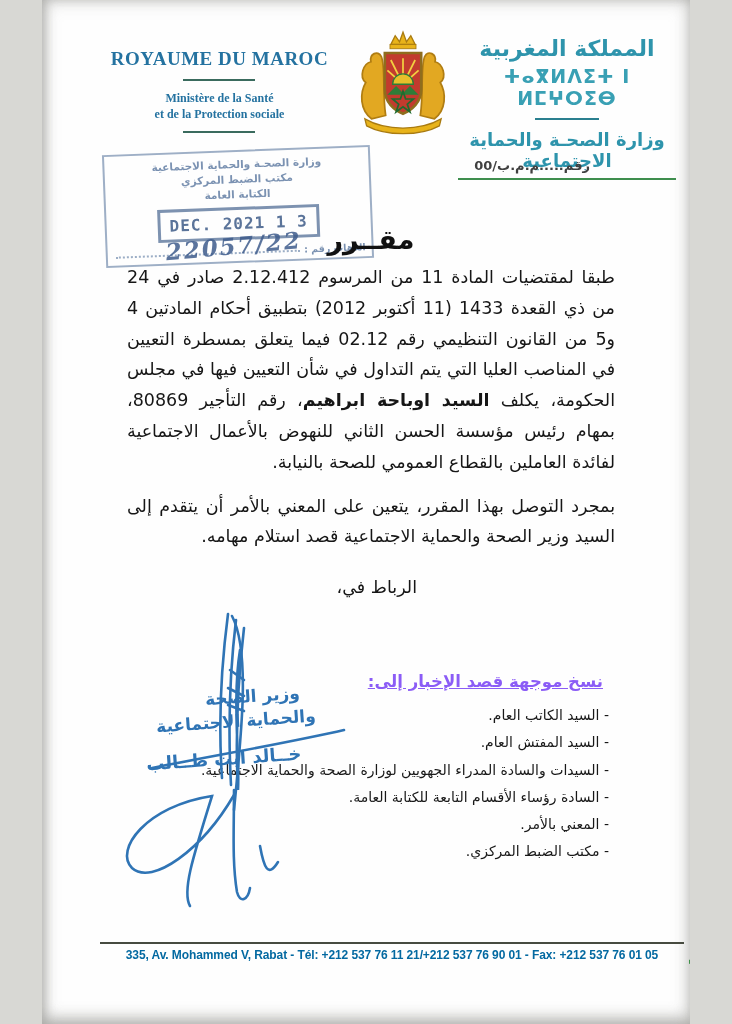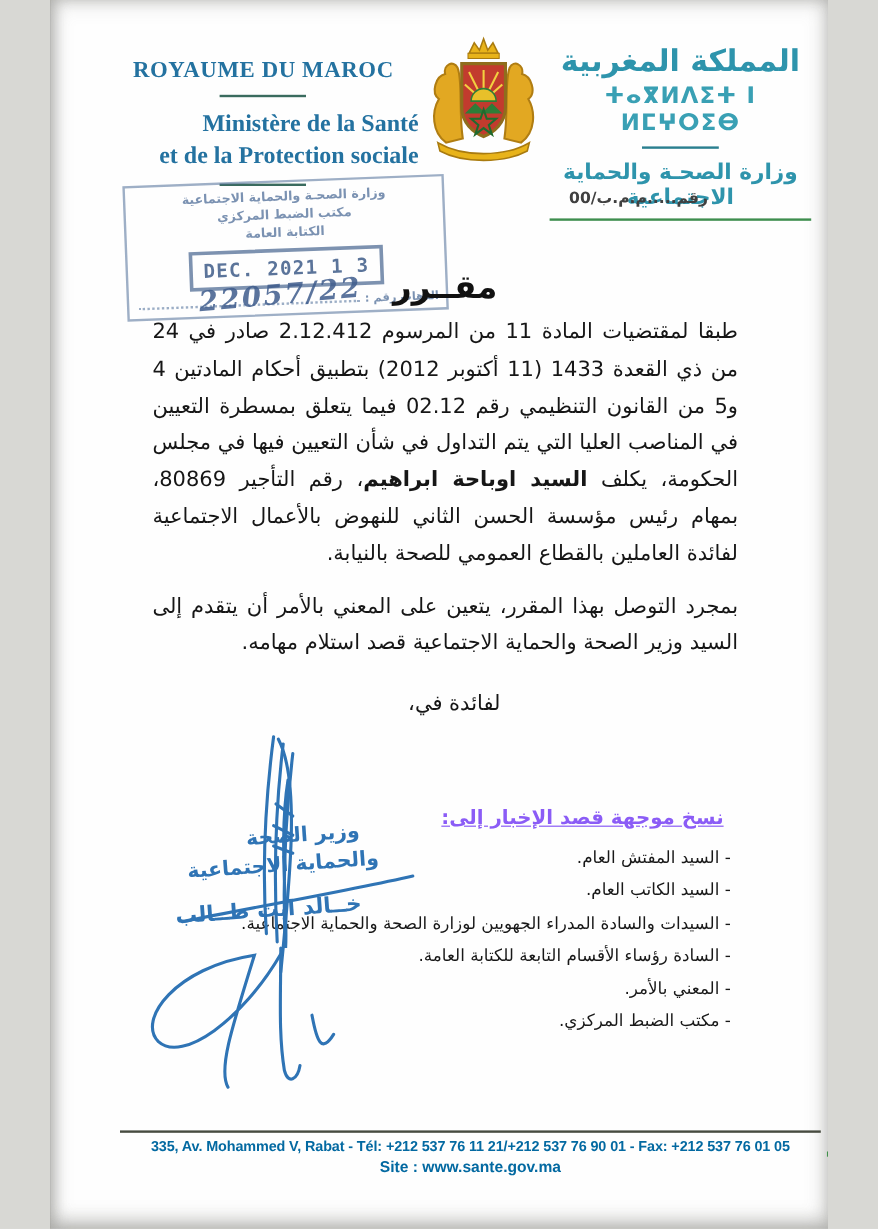--- a/index.html
+++ b/index.html
@@ -8,24 +8,24 @@
     background:#fefefe;overflow:hidden;
     font-family:"DejaVu Sans",sans-serif;color:#1e1e1e;
     box-shadow:inset 0 0 18px rgba(120,120,115,.35), inset 4px 0 10px rgba(140,140,135,.3), inset 0 -8px 14px rgba(140,140,135,.35);
   }
   
   .header{position:absolute;top:30px;left:48px;right:14px;display:flex;align-items:flex-start;}
   .hdr-left{width:280px;text-align:center;padding-top:18px;font-family:"Liberation Serif","DejaVu Serif",serif;color:#2472a0;}
   .hdr-left .country{font-size:19px;font-weight:bold;letter-spacing:.5px;}
   .sep{height:2px;background:#3a6b5e;border:0;margin:9px auto;}
   .sep.w70{width:72px;}
-  .hdr-left .ministry{font-size:20px;font-weight:bold;line-height:1.35;text-align:right;}
+  .hdr-left .ministry{font-size:12px;font-weight:bold;line-height:1.35;}
   .crest-wrap{width:118px;text-align:center;}
   .hdr-right{flex:1;text-align:center;direction:rtl;color:#2e94ac;padding-top:6px;}
-  .hdr-right .kingdom{font-size:25px;font-weight:bold;}
+  .hdr-right .kingdom{font-size:22px;font-weight:bold;}
   .tifinagh{font-size:19px;font-weight:bold;color:#39a0b4;margin-top:4px;letter-spacing:1px;}
   .sep.teal{width:64px;background:#2a7f8f;}
   .hdr-right .ministry-ar{font-size:18px;font-weight:bold;margin-top:6px;}
   .tifinagh.small{font-size:11px;}
   .sep.green{width:218px;background:#3e8e4e;margin-top:7px;}
   
   .ref-number{position:absolute;top:158px;right:100px;direction:rtl;font-size:13px;font-weight:bold;color:#404040;}
   
   .stamp{
     position:absolute;top:150px;left:62px;width:252px;
@@ -134,28 +134,28 @@
       <span class="stamp-dots"></span>
     </div>
     <div class="stamp-number">22057/22</div>
   </div>
 
   <div class="doc-title">مقــرر</div>
 
   <div class="body-text">
     <p><span>طبقا لمقتضيات المادة 11 من المرسوم 2.12.412 صادر في 24 من ذي القعدة 1433 (11 أكتوبر 2012) بتطبيق أحكام المادتين 4 و5 من القانون التنظيمي رقم 02.12 فيما يتعلق بمسطرة التعيين في المناصب العليا التي يتم التداول في شأن التعيين فيها في مجلس الحكومة، يكلف </span><span class="bold-name">السيد اوباحة ابراهيم</span><span>، رقم التأجير 80869، بمهام رئيس مؤسسة الحسن الثاني للنهوض بالأعمال الاجتماعية لفائدة العاملين بالقطاع العمومي للصحة بالنيابة.</span></p>
     <p>بمجرد التوصل بهذا المقرر، يتعين على المعني بالأمر أن يتقدم إلى السيد وزير الصحة والحماية الاجتماعية قصد استلام مهامه.</p>
-    <div class="date-line">لفائدة في،</div>
+    <div class="date-line">الرباط في،</div>
   </div>
 
   <div class="copies">
     <div class="copies-heading">نسخ موجهة قصد الإخبار إلى:</div>
     <ul class="copies-list">
+      <li>- السيد الكاتب العام.</li>
       <li>- السيد المفتش العام.</li>
-      <li>- السيد الكاتب العام.</li>
       <li>- السيدات والسادة المدراء الجهويين لوزارة الصحة والحماية الاجتماعية.</li>
       <li>- السادة رؤساء الأقسام التابعة للكتابة العامة.</li>
       <li>- المعني بالأمر.</li>
       <li>- مكتب الضبط المركزي.</li>
     </ul>
   </div>
 
   <div class="signature">
     <svg class="sig-svg" width="300" height="310" viewBox="0 0 300 310">
       <g fill="none" stroke="#2f74b5" stroke-width="2.6" stroke-linecap="round">
@@ -171,21 +171,20 @@
       </g>
     </svg>
     <div class="sig-line l1">وزير الصحة</div>
     <div class="sig-line l2">والحماية الاجتماعية</div>
     <div class="sig-line l3">خــالد ايت طــالب</div>
   </div>
 
   <div class="footer-line"></div>
   <div class="footer-text">
     <div class="footer-address">335, Av. Mohammed V, Rabat - Tél: +212 537 76 11 21/+212 537 76 90 01 - Fax: +212 537 76 01 05</div>
-    <div class="footer-site">Site : www.sante.gov.ma</div>
   </div>
   <div class="footer-logo">
     <svg width="64" height="72" viewBox="0 0 64 72">
       <rect x="6" y="4" width="52" height="30" fill="none" stroke="#2e86a8" stroke-width="3"></rect>
       <rect x="6" y="40" width="52" height="28" fill="none" stroke="#2e86a8" stroke-width="3"></rect>
       <path d="M38 8 a11 11 0 1 0 6 20 a9 9 0 1 1 -6 -20 z" fill="#3f9049"></path>
       <path d="M0 38 C14 30 30 42 44 36 C52 33 58 32 64 34 L64 38 C50 34 40 44 24 42 C14 41 8 40 0 42 Z" fill="#3f9049"></path>
     </svg>
   </div>
 

